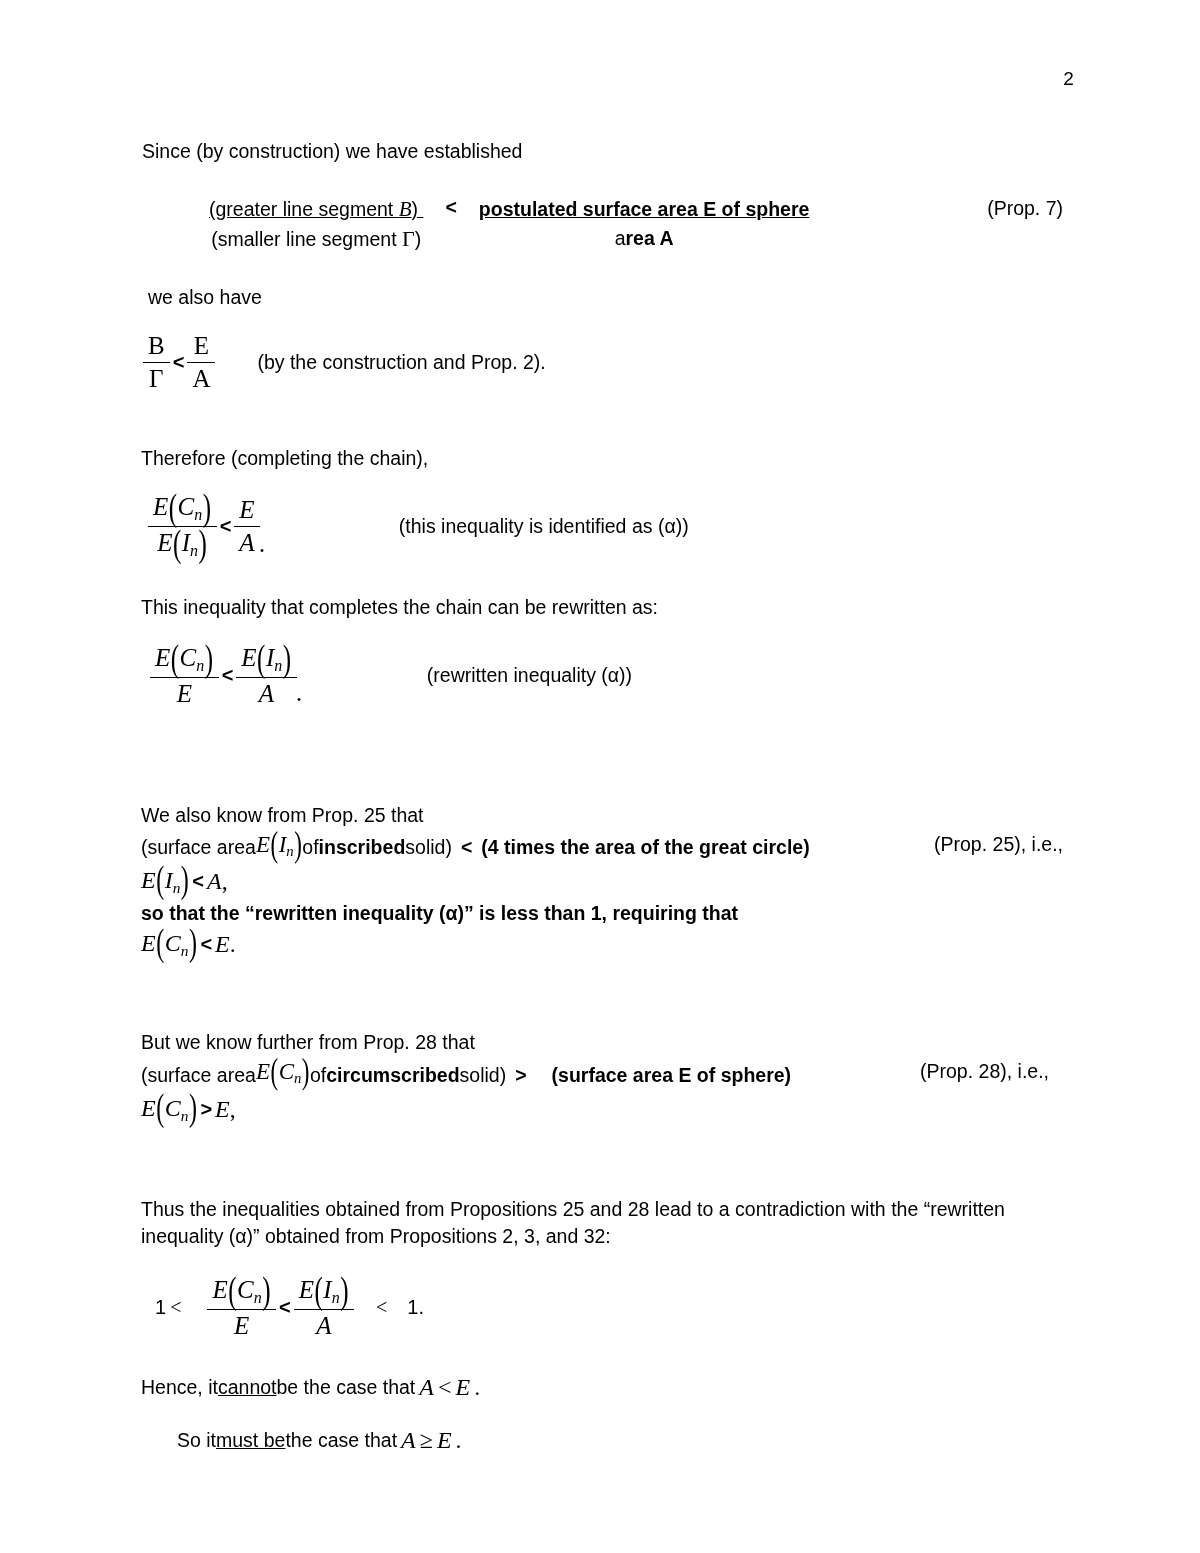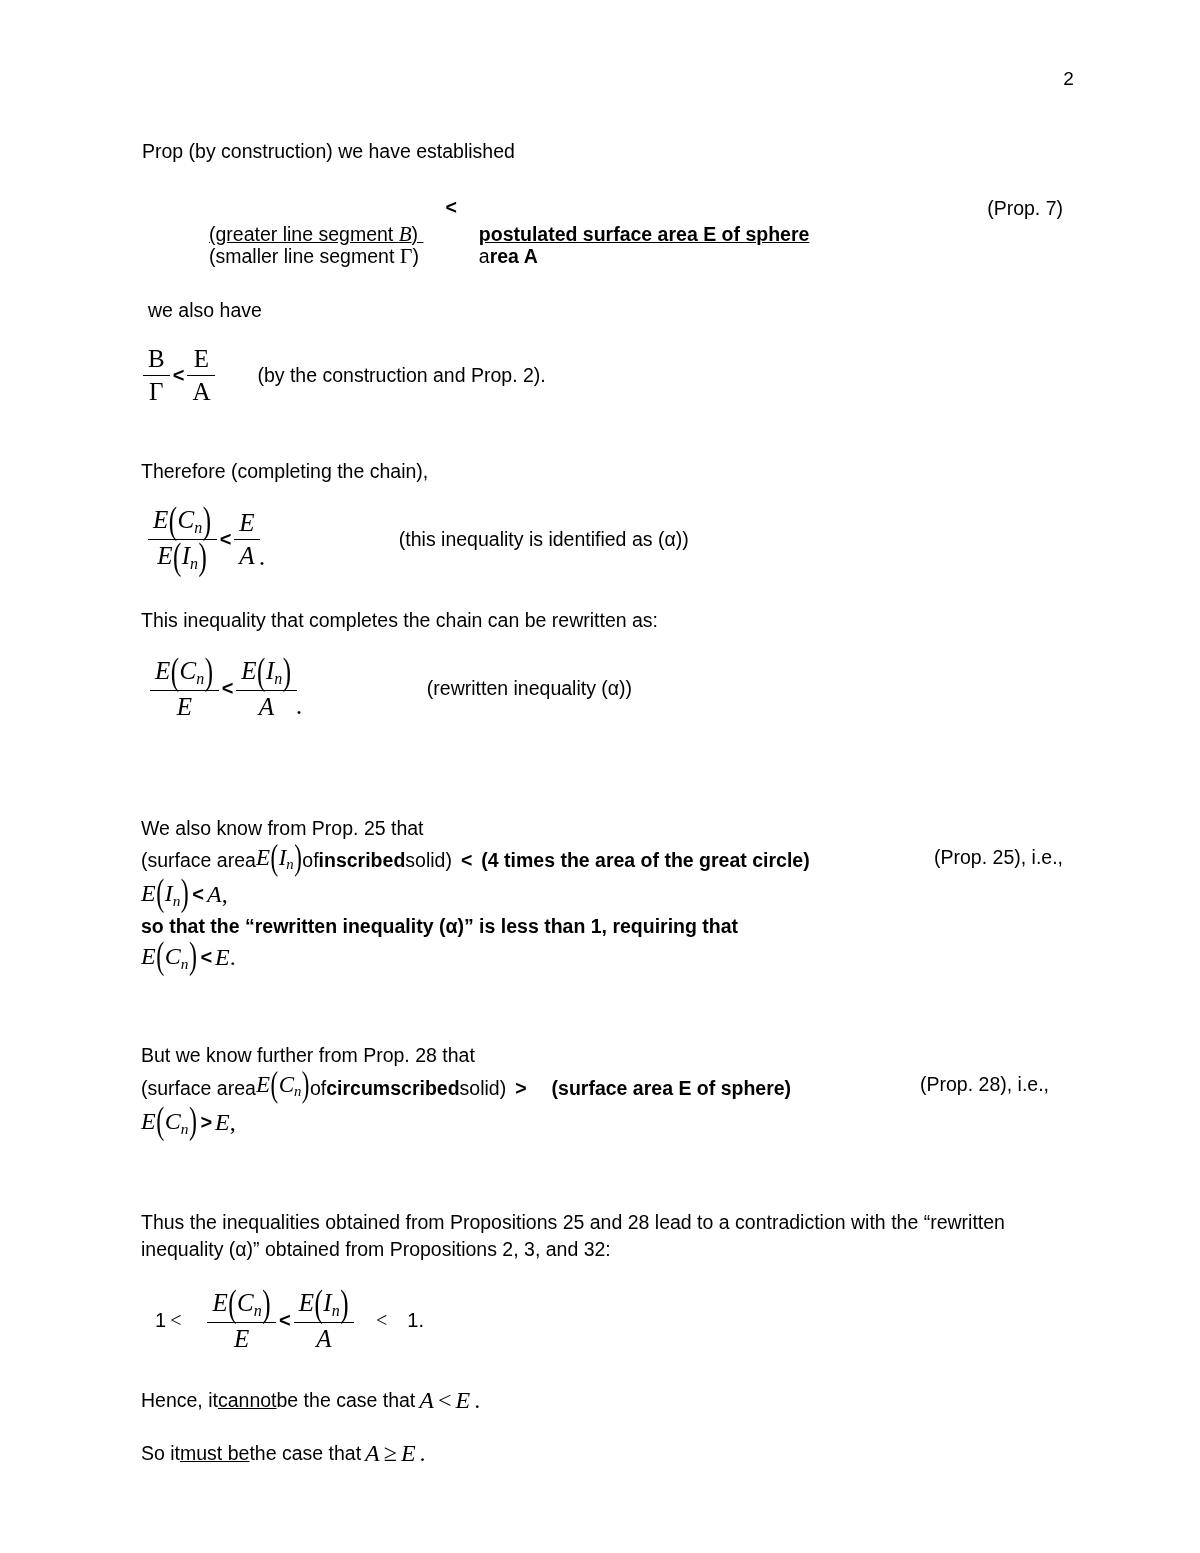--- a/index.html
+++ b/index.html
@@ -92,40 +92,40 @@
   .frac > .den { display: block; padding: 1px 5px 0 5px; border-top: 1.6px solid #000; }
   .eqline {
     display: flex;
     align-items: center;
     white-space: nowrap;
   }
 
   
   .textfrac {
     display: inline-block;
-    line-height: 22px;
+    text-align: center;
+    line-height: 29px;
     font-size: 19.5px;
-    margin-top: 28px;
   }
   .textfrac .num { display: block; }
   .textfrac .den { display: block; }
 
   .row-flex { display: flex; align-items: flex-start; }
   .spacer { flex: 1 1 auto; }
 </style>
 </head>
 <body>
 
 <div class="page">
 
   <div class="page-number">2</div>
 
   <div class="body-col">
 
-    <div class="ln" style="margin-left:1px;">Prop (by construction) we have established</div>
+    <div class="ln" style="margin-left:1px;">Since (by construction) we have established</div>
 
     <div class="row-flex" style="margin-top:30px;">
       <div style="margin-left:68px;">
         <div class="textfrac">
           <span class="num u"><span>(greater line segment </span><span class="m" style="font-size:21px;">B</span><span>)</span><span>&nbsp;</span></span>
           <span class="den"><span>(smaller line segment </span><span class="m-up" style="font-size:22px;">Γ</span><span>)</span></span>
         </div>
       </div>
       <div style="margin-left:22px;margin-top:1px;">
         <span class="b" style="font-size:19.5px;">&lt;</span>
@@ -289,21 +289,21 @@
     <div class="eqline" style="margin-top:34px;">
       <span class="ln">Hence, it </span>
       <span class="ln u">cannot </span>
       <span class="ln">be the case that </span>
       <span class="m" style="font-size:24px;margin-left:4px;">A</span>
       <span class="rel-thin">&lt;</span>
       <span class="m" style="font-size:24px;">E</span>
       <span class="m" style="font-size:24px;font-style:normal;margin-left:4px;">.</span>
     </div>
 
-    <div class="eqline" style="margin-top:26px;">
+    <div class="eqline" style="margin-top:26px;margin-left:36px;">
       <span class="ln">So it </span>
       <span class="ln u">must be</span>
       <span class="ln"> the case that </span>
       <span class="m" style="font-size:24px;margin-left:4px;">A</span>
       <span class="rel-thin">≥</span>
       <span class="m" style="font-size:24px;">E</span>
       <span class="m" style="font-size:24px;font-style:normal;margin-left:4px;">.</span>
     </div>
 
   </div>

